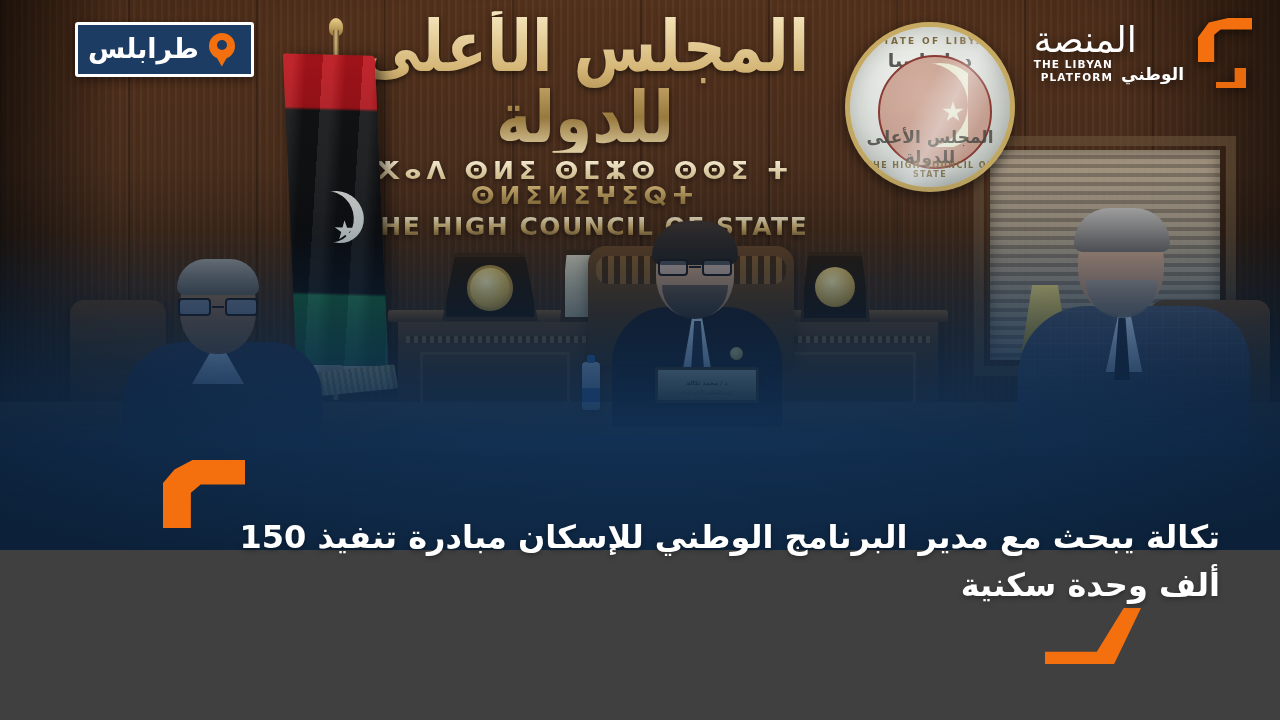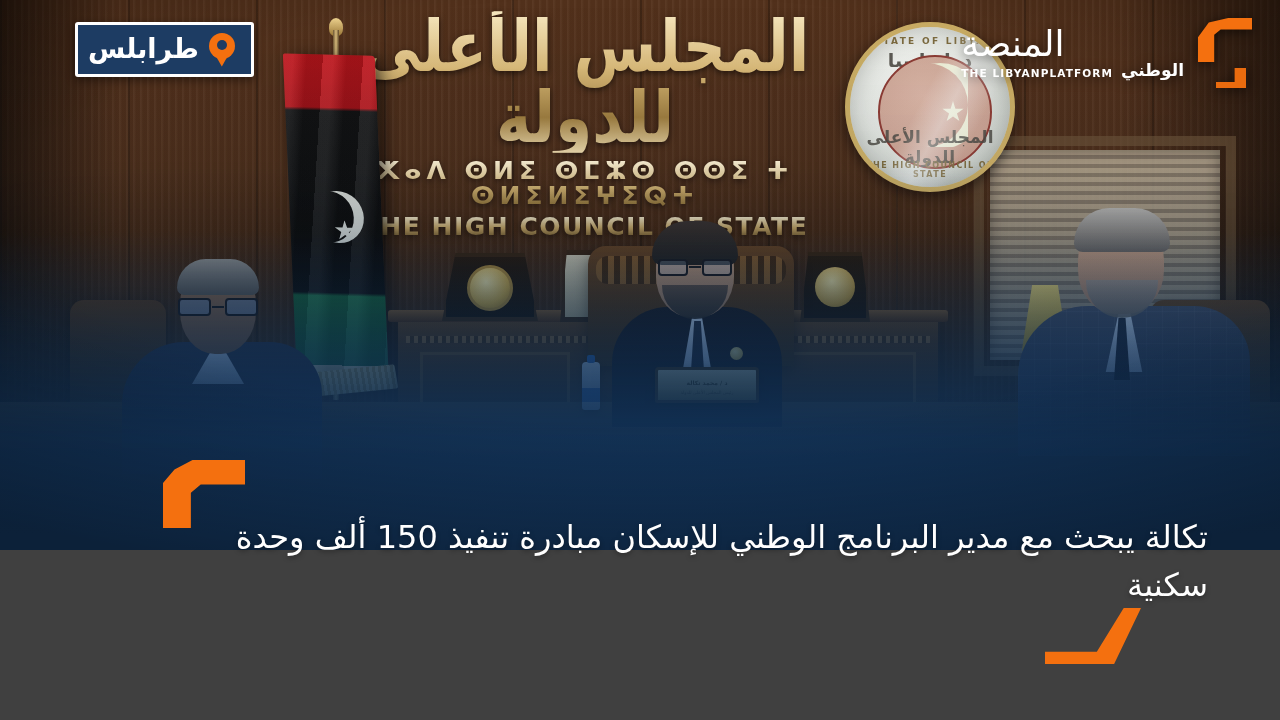--- a/index.html
+++ b/index.html
@@ -299,38 +299,38 @@
         filter:drop-shadow(0 2px 6px rgba(0,0,0,.6));}
   .logo .mark{position:relative;width:62px;height:70px;flex:0 0 62px;}
   .logo .mark .big{position:absolute;left:4px;top:0;width:54px;height:44px;background:#f4700f;
     clip-path:polygon(0 100%,0 44%,20% 10%,56% 0,100% 0,100% 26%,42% 26%,30% 38%,30% 100%);}
   .logo .mark .small{position:absolute;left:22px;top:50px;width:30px;height:20px;background:#f4700f;
     clip-path:polygon(0 100%,0 70%,62% 70%,62% 0,100% 0,100% 100%);opacity:.95;}
   .logo .words{display:flex;flex-direction:column;align-items:flex-end;}
   .logo .ar1{color:#ffffff;font-size:36px;font-weight:400;line-height:.95;letter-spacing:-1px;}
   .logo .row2{display:flex;align-items:flex-end;gap:8px;direction:rtl;margin-top:1px;}
   .logo .ar2{color:#ffffff;font-size:17px;font-weight:700;line-height:1;}
-  .logo .en{display:flex;flex-direction:row;align-items:center;direction:ltr;}
+  .logo .en{display:flex;flex-direction:column;align-items:flex-end;direction:ltr;}
   .logo .en span{color:#ffffff;font-size:10.5px;font-weight:700;letter-spacing:1.1px;line-height:1.18;}
 
   
   .lower{position:absolute;left:0;right:0;bottom:0;height:258px;pointer-events:none;}
 
   .bracket-left{
     position:absolute;left:163px;bottom:192px;width:82px;height:68px;background:#f4700f;
     clip-path:polygon(0 100%, 0 34%, 14% 14%, 36% 0, 100% 0, 100% 36%, 46% 36%, 34% 48%, 34% 100%);
   }
   .bracket-right{
     position:absolute;left:1045px;bottom:56px;width:96px;height:56px;background:#f4700f;
     clip-path:polygon(0 78%, 54% 78%, 82% 0, 100% 0, 72% 100%, 0 100%);
   }
 
   .headline{
-    position:absolute;right:72px;bottom:110px;width:1010px;direction:rtl;text-align:right;
-    color:#ffffff;font-size:32px;font-weight:400;line-height:1.52;letter-spacing:0;
+    position:absolute;right:60px;bottom:110px;width:1010px;direction:rtl;text-align:right;
+    color:#ffffff;font-size:32px;font-weight:700;line-height:1.52;letter-spacing:0;
     text-shadow:0 2px 5px rgba(0,0,0,.35);
   }
   .site{
     position:absolute;left:0;right:0;bottom:28px;text-align:center;color:#ffffff;
     font-size:21px;letter-spacing:.3px;font-weight:400;
   }
   .site b{font-weight:700;}
 </style>
 </head>
 <body>

